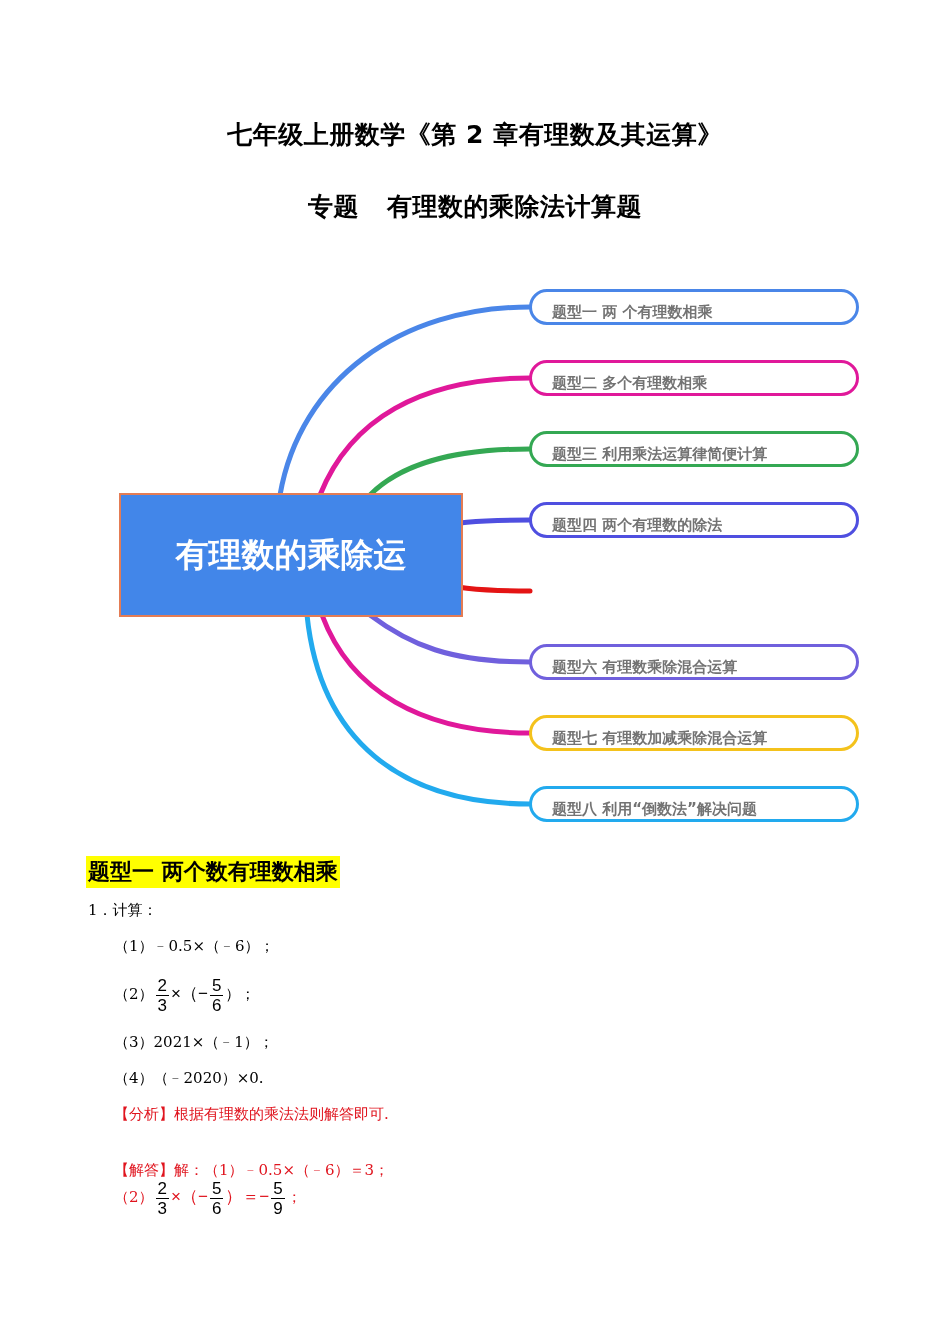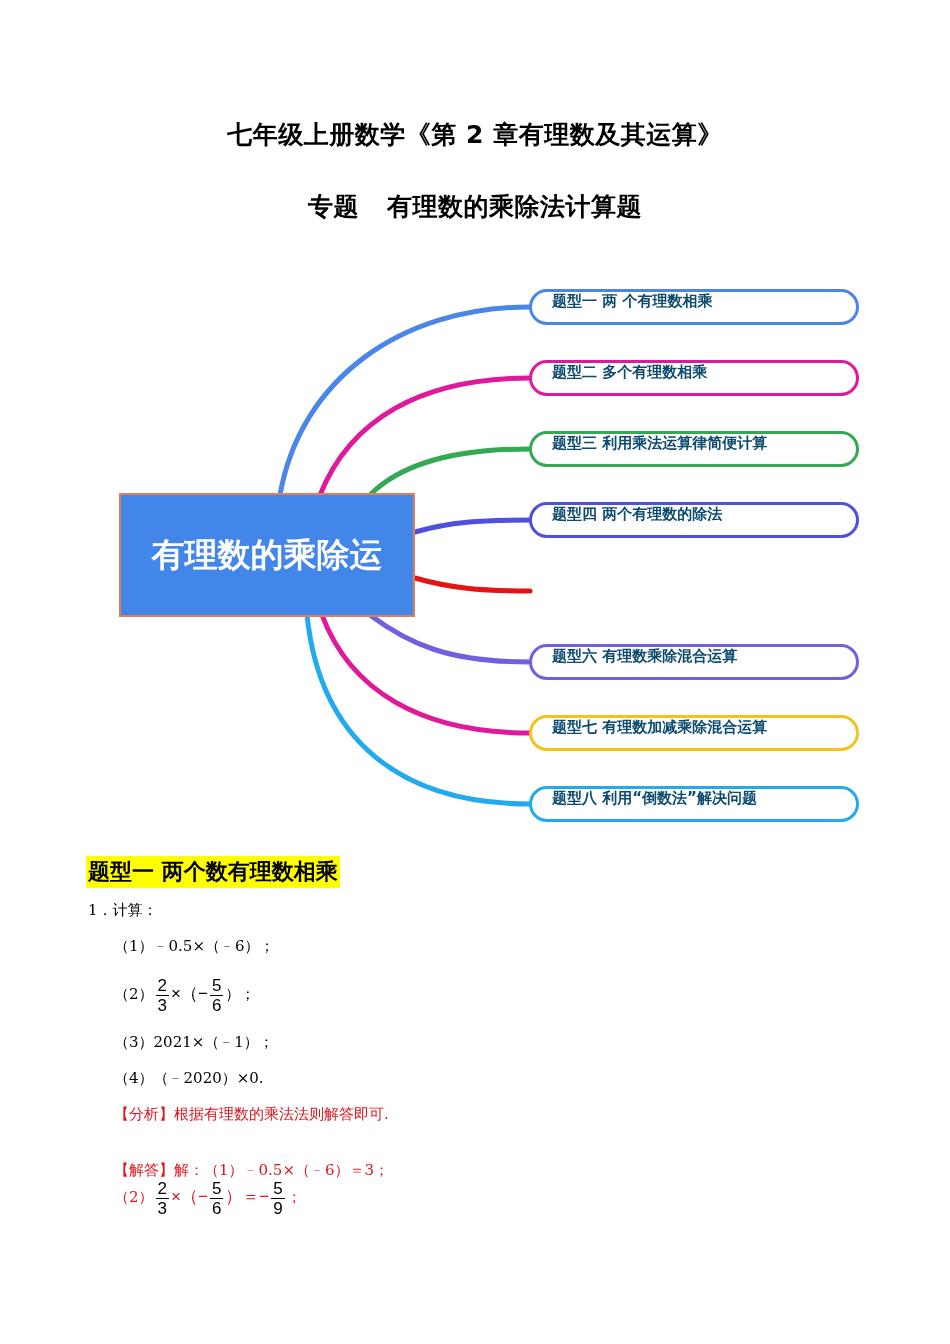--- a/index.html
+++ b/index.html
@@ -43,21 +43,21 @@
       left: 0; top: 270px;
       width: 950px; height: 570px;
     }
     .mindmap svg.branches {
       position: absolute; left: 0; top: 0;
       width: 950px; height: 570px;
     }
     .center-box {
       position: absolute;
       left: 119px; top: 223px;
-      width: 296px; height: 124px;
+      width: 344px; height: 124px;
       background: #4286e9;
       border: 2px solid #e47c54;
       box-sizing: border-box;
       display: flex;
       flex-direction: column;
       align-items: center;
       justify-content: center;
       color: #fff;
       font-family: "DejaVu Sans", "Liberation Sans", sans-serif;
       font-weight: bold;
@@ -68,26 +68,26 @@
     .node {
       position: absolute;
       left: 529px;
       width: 330px;
       height: 36px;
       border: 3px solid #4a86e8;
       border-radius: 20px;
       box-sizing: border-box;
       background: #fff;
       display: flex;
-      align-items: flex-start;
+      align-items: flex-end;
       padding-left: 20px;
       font-family: "DejaVu Sans", "Liberation Sans", sans-serif;
       font-weight: bold;
       font-size: 15px;
-      color: #0c4a6e;
+      color: #737373;
       cursor: pointer;
     }
 
     
     .section-heading {
       position: absolute;
       left: 86px; top: 856px;
       background: #ffff00;
       font-family: "DejaVu Sans", "Liberation Sans", sans-serif;
       font-weight: bold;

